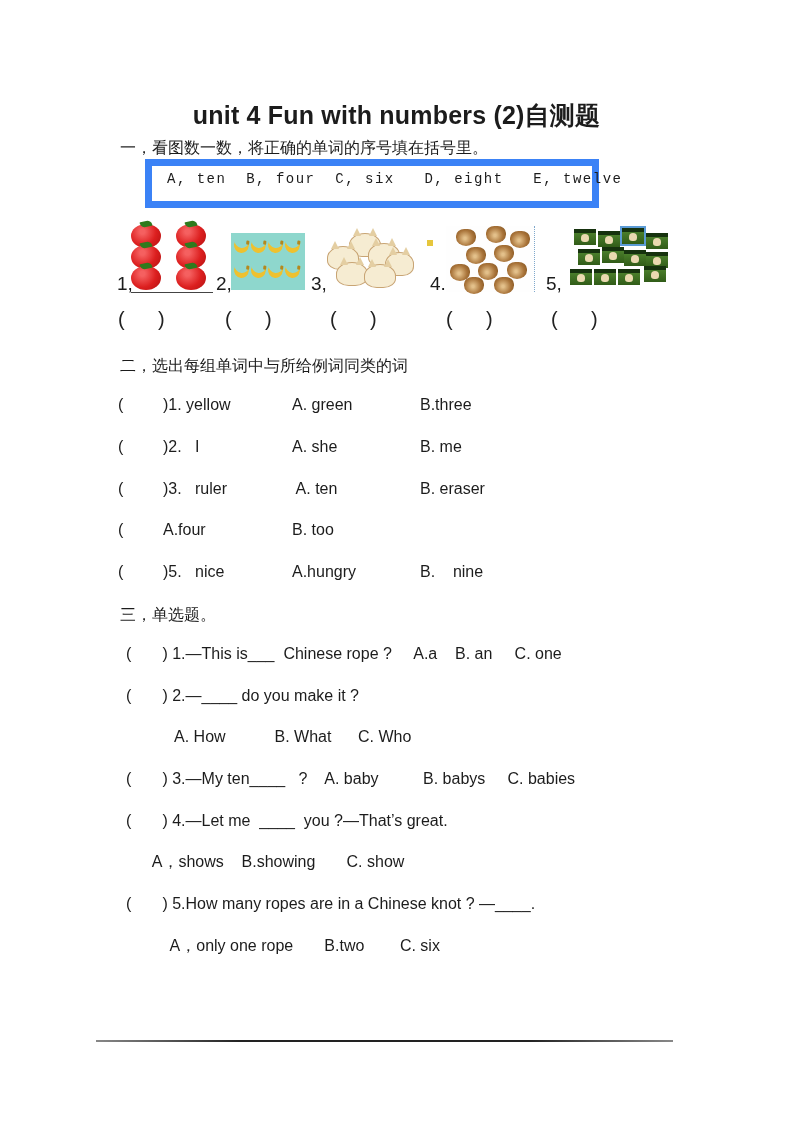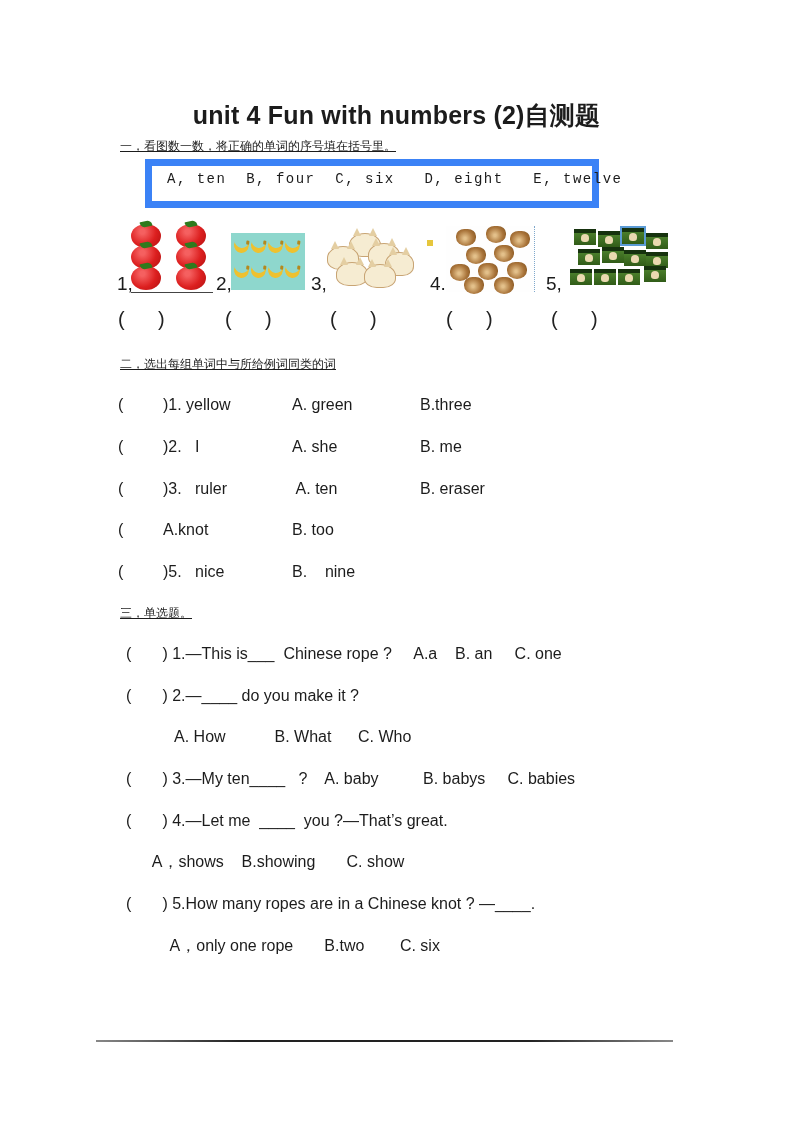--- a/index.html
+++ b/index.html
@@ -2,21 +2,21 @@
 <html><head>
 <meta charset="utf-8">
 <style>
   html,body{margin:0;padding:0;background:#ffffff;}
   .page{position:relative;width:793px;height:1122px;background:#ffffff;overflow:hidden;
         font-family:"Liberation Sans","DejaVu Sans",sans-serif;color:#1c1c1c;}
 
   .title{position:absolute;top:99px;left:0;width:100%;text-align:center;
          font-size:25px;font-weight:bold;margin:0;letter-spacing:0.2px;}
 
-  .s-heading{position:absolute;font-size:12px;white-space:pre;text-decoration:underline;}
+  .s-heading{position:absolute;font-size:16px;white-space:pre;}
   .h1{left:120px;top:138px;}
   .h2{left:120px;top:356px;}
   .h3{left:120px;top:605px;}
 
   .word-bank{position:absolute;left:145px;top:159px;width:440px;height:35px;
              border:7px solid #3b82f6;}
   .word-bank span{position:absolute;left:15px;top:5px;white-space:pre;
              font-family:"Liberation Mono","DejaVu Sans Mono",monospace;
              font-size:14px;letter-spacing:1.5px;}
 
@@ -187,22 +187,22 @@
   <span class="br b2">(      )</span>
   <span class="br b3">(      )</span>
   <span class="br b4">(      )</span>
   <span class="br b5">(      )</span>
 
   <div class="s-heading h2">二，选出每组单词中与所给例词同类的词</div>
   <div class="s2-rows">
       <div class="s2-row"><span>(</span><span>)1. yellow</span><span>A. green</span><span>B.three</span></div>
       <div class="s2-row"><span>(</span><span>)2.   I</span><span>A. she</span><span>B. me</span></div>
       <div class="s2-row"><span>(</span><span>)3.   ruler</span><span> A. ten</span><span>B. eraser</span></div>
-      <div class="s2-row"><span>(</span><span>A.knot</span><span>B. too</span></div>
-      <div class="s2-row"><span>(</span><span>)5.   nice</span><span>B.    nine</span></div>
+      <div class="s2-row"><span>(</span><span>A.four</span><span>B. too</span></div>
+      <div class="s2-row"><span>(</span><span>)5.   nice</span><span>A.hungry</span><span>B.    nine</span></div>
     </div>
 
   <div class="s-heading h3">三，单选题。</div>
   <div class="s3-lines">
       <div class="s3-line">(       ) 1.—This is___  Chinese rope ?     A.a    B. an     C. one</div>
       <div class="s3-line">(       ) 2.—____ do you make it ?</div>
       <div class="s3-line">           A. How           B. What      C. Who</div>
       <div class="s3-line">(       ) 3.—My ten____   ?    A. baby          B. babys     C. babies</div>
       <div class="s3-line">(       ) 4.—Let me  ____  you ?—That’s great.</div>
       <div class="s3-line">      A，shows    B.showing       C. show</div>

